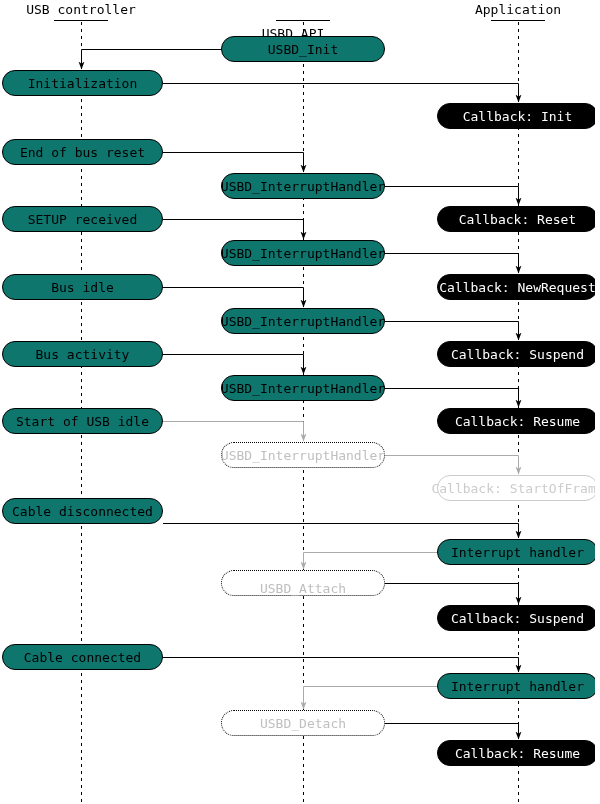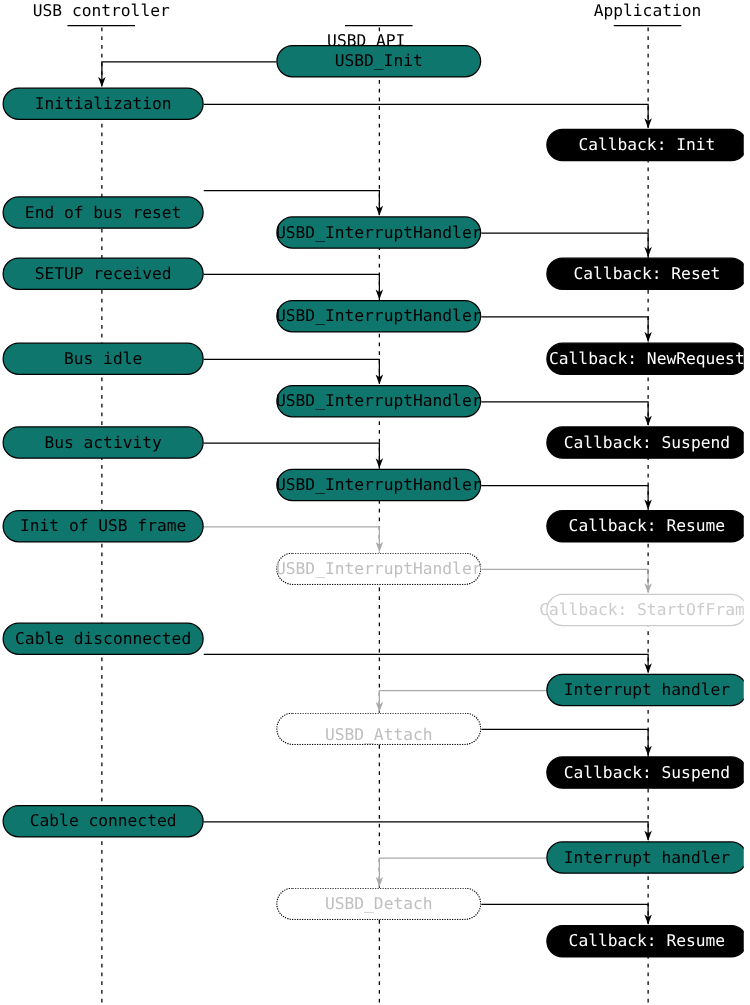--- a/index.html
+++ b/index.html
@@ -124,21 +124,21 @@
   <div id="nodes">
       <div class="node solid" style="left: 221px; top: 36px; width: 164px;">
         <span class="node-label">USBD_Init</span>
       </div>
       <div class="node solid" style="left: 2px; top: 70px; width: 161px;">
         <span class="node-label">Initialization</span>
       </div>
       <div class="node filled" style="left: 437px; top: 103px; width: 161px;">
         <span class="node-label">Callback: Init</span>
       </div>
-      <div class="node solid" style="left: 2px; top: 157px; width: 161px;">
+      <div class="node solid" style="left: 2px; top: 139px; width: 161px;">
         <span class="node-label">End of bus reset</span>
       </div>
       <div class="node solid" style="left: 221px; top: 173px; width: 164px;">
         <span class="node-label">USBD_InterruptHandler</span>
       </div>
       <div class="node solid" style="left: 2px; top: 206px; width: 161px;">
         <span class="node-label">SETUP received</span>
       </div>
       <div class="node filled" style="left: 437px; top: 206px; width: 161px;">
         <span class="node-label">Callback: Reset</span>
@@ -158,21 +158,21 @@
       <div class="node solid" style="left: 2px; top: 341px; width: 161px;">
         <span class="node-label">Bus activity</span>
       </div>
       <div class="node filled" style="left: 437px; top: 341px; width: 161px;">
         <span class="node-label">Callback: Suspend</span>
       </div>
       <div class="node solid" style="left: 221px; top: 375px; width: 164px;">
         <span class="node-label">USBD_InterruptHandler</span>
       </div>
       <div class="node solid" style="left: 2px; top: 408px; width: 161px;">
-        <span class="node-label">Init of USB frame</span>
+        <span class="node-label">Start of USB idle</span>
       </div>
       <div class="node filled" style="left: 437px; top: 408px; width: 161px;">
         <span class="node-label">Callback: Resume</span>
       </div>
       <div class="node ghost" style="left: 221px; top: 442px; width: 164px;">
         <span class="node-label">USBD_InterruptHandler</span>
       </div>
       <div class="node ghost light" style="left: 437px; top: 475px; width: 161px;">
         <span class="node-label">Callback: StartOfFrame</span>
       </div>

